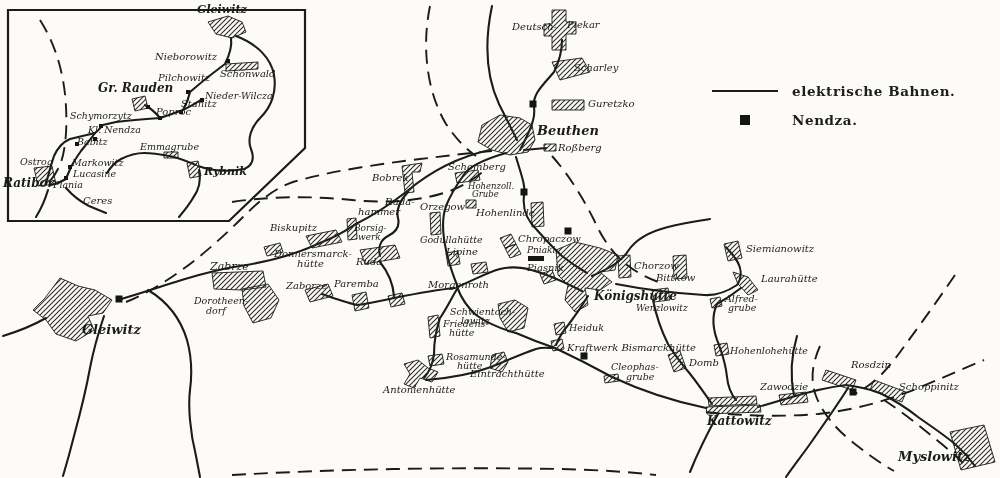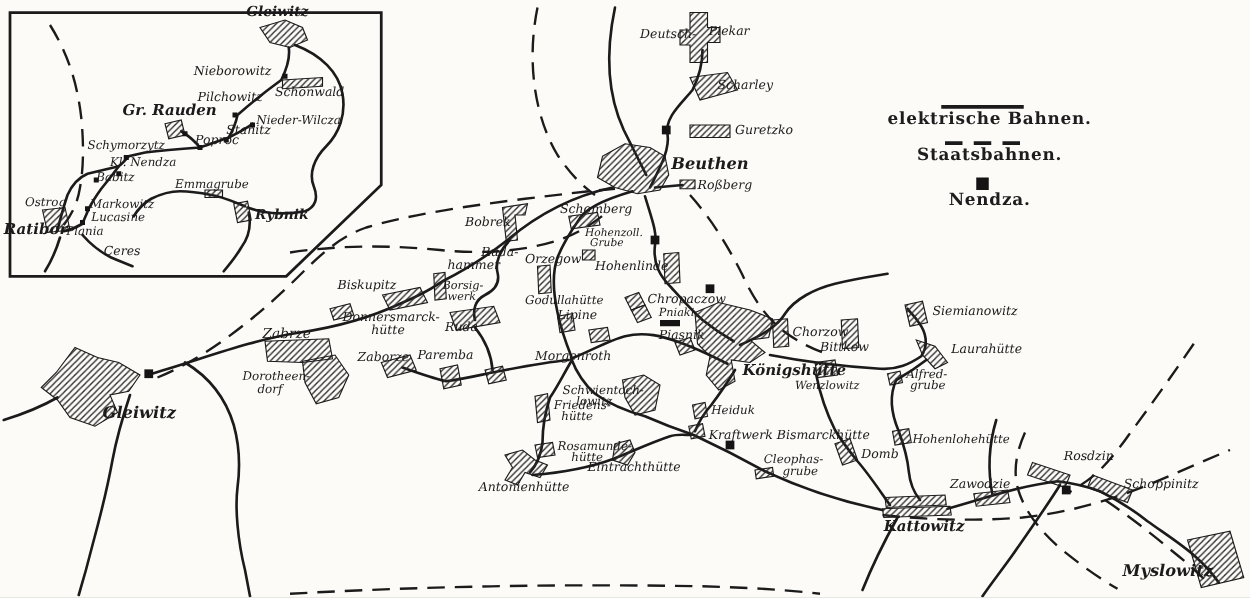--- a/index.html
+++ b/index.html
@@ -9,21 +9,21 @@
     font-family:"DejaVu Serif", serif;
   }
   svg{position:absolute;left:0;top:0;}
   svg text{font-family:"DejaVu Serif", serif;font-style:italic;fill:#1b1b1b;}
   .rail-e{fill:none;stroke:#1b1b1b;stroke-width:2.1;stroke-linecap:round;}
   .rail-s{fill:none;stroke:#1b1b1b;stroke-width:1.9;stroke-dasharray:14 8;}
   .area{fill:url(#hatch);stroke:#1b1b1b;stroke-width:0.9;}
   .solidmark{fill:#141414;stroke:none;}
   .frame{fill:none;stroke:#1b1b1b;stroke-width:2.2;}
   .legend{position:absolute;left:710px;top:84px;z-index:5;}
-  .legend-row{display:flex;align-items:center;margin-bottom:15px;height:14px;flex-direction:column;}
+  .legend-row{display:flex;align-items:center;margin-bottom:15px;height:14px;}
   .swatch{width:70px;display:flex;justify-content:center;align-items:center;margin-right:12px;flex:none;}
   .sw-solid{width:66px;height:2.6px;background:#1b1b1b;}
   .sw-dash{display:flex;gap:9px;width:66px;justify-content:center;}
   .sw-dash i{width:14px;height:2.6px;background:#1b1b1b;display:block;}
   .sw-depot{width:10px;height:10px;background:#141414;}
   .legend-label{font-weight:700;font-size:13.5px;letter-spacing:0.6px;color:#1d1d1d;white-space:nowrap;}
 </style>
 </head>
 <body>
 
@@ -248,29 +248,19 @@
 
   <div class="legend">
     <div class="legend-row">
       <span class="swatch">
           <span class="sw-solid"></span>
         </span>
       <span class="legend-label">elektrische Bahnen.</span>
     </div>
     <div class="legend-row">
       <span class="swatch">
-        <span class="sw-dash">
-            <i></i>
-            <i></i>
-            <i></i>
-          </span>
-      </span>
-      <span class="legend-label">Staatsbahnen.</span>
-    </div>
-    <div class="legend-row">
-      <span class="swatch">
           <span class="sw-depot"></span>
         </span>
       <span class="legend-label">Nendza.</span>
     </div>
   </div>
 
 </div>
 
 </body></html>

